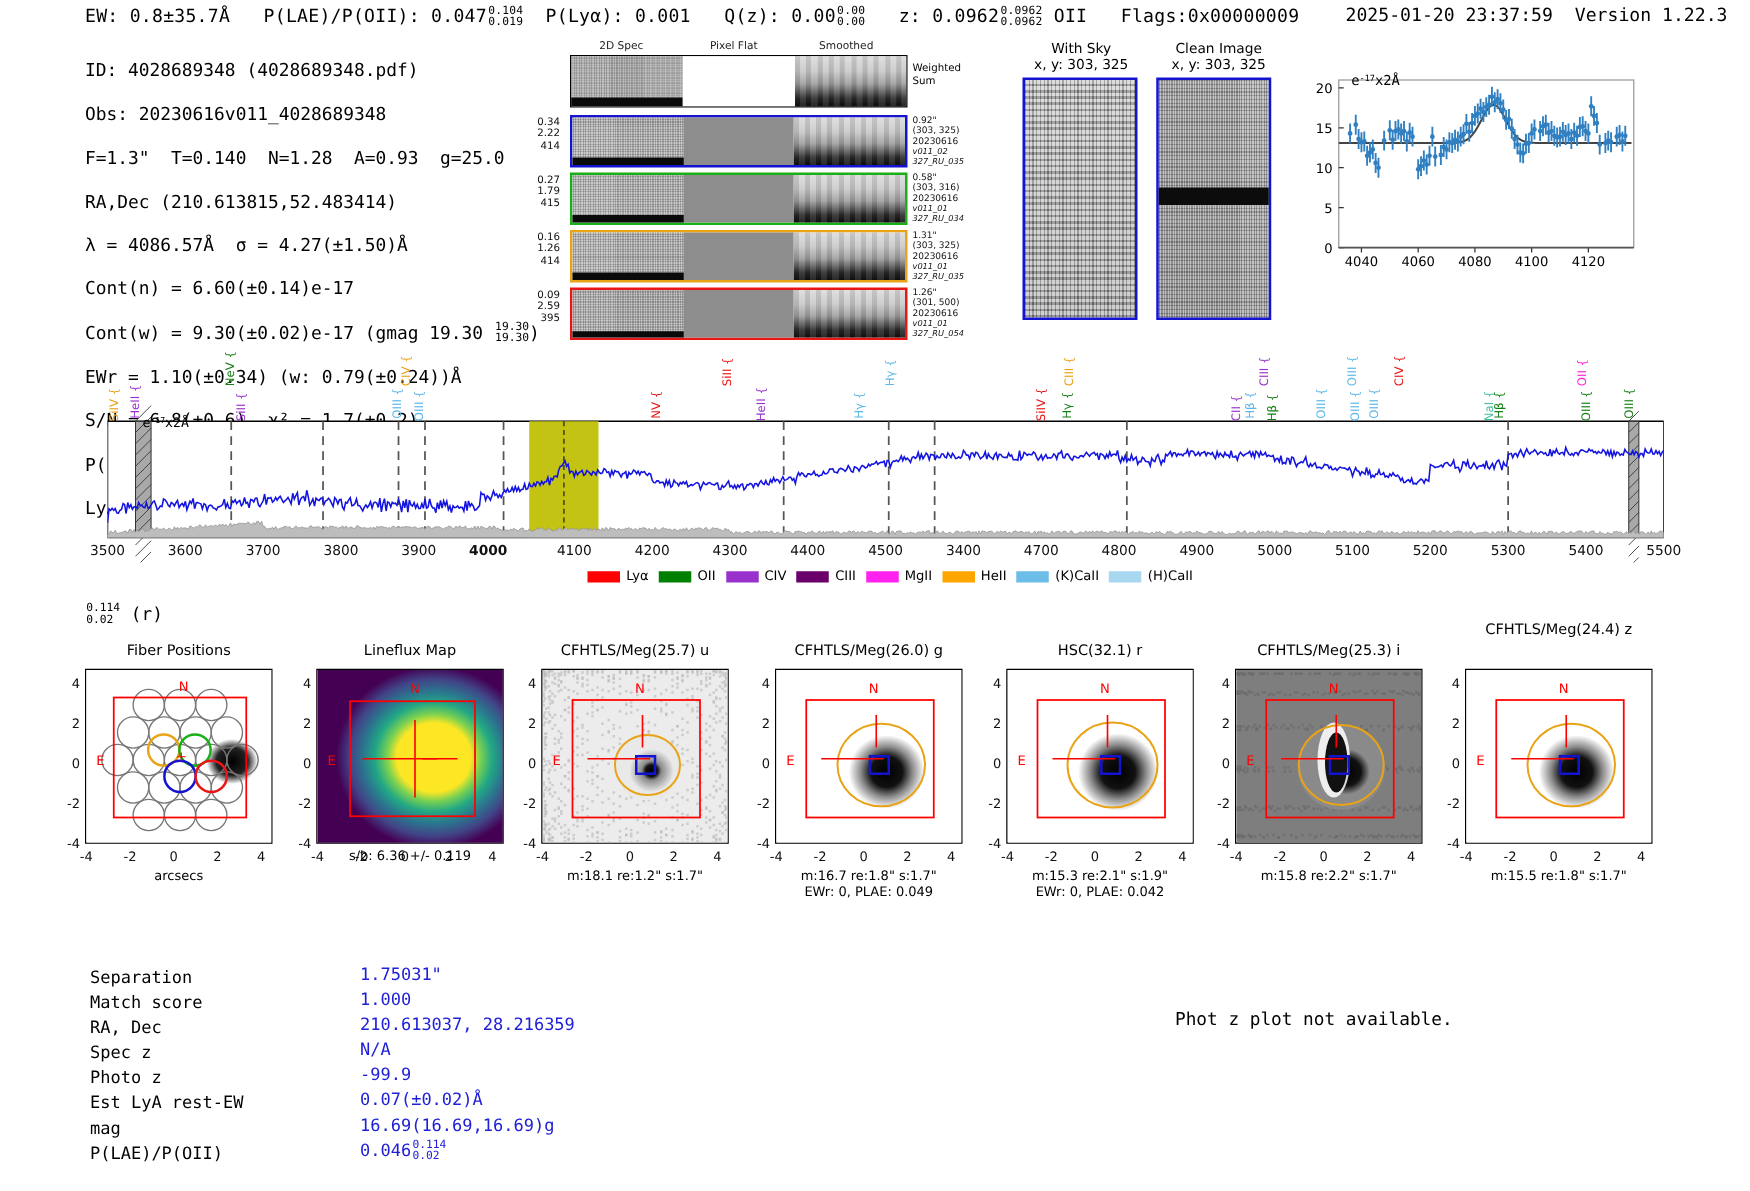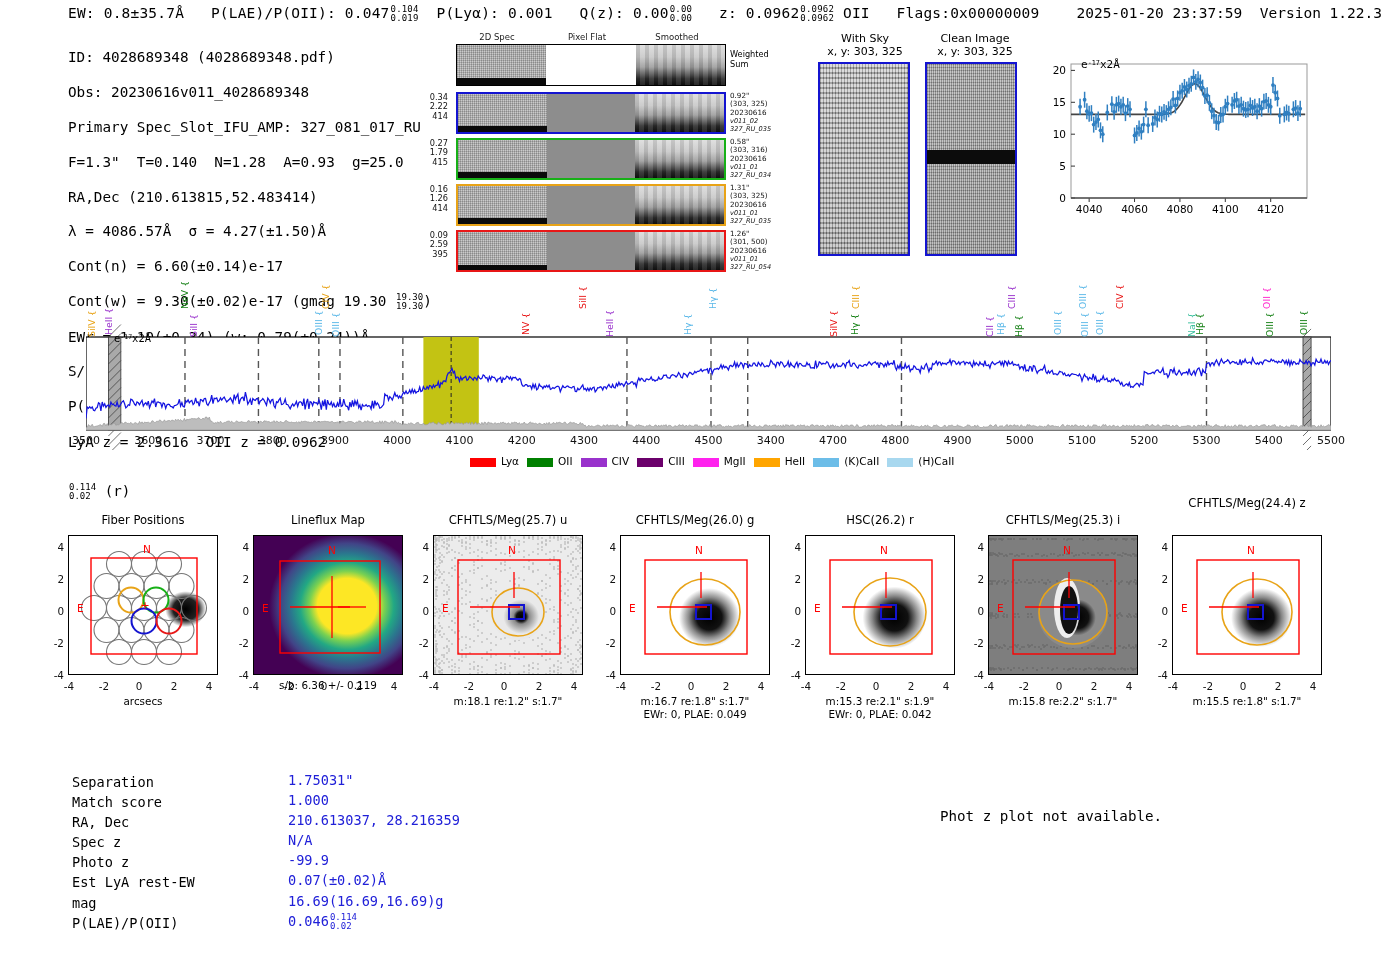--- a/index.html
+++ b/index.html
@@ -81,21 +81,20 @@
   <span>OII</span>
   &nbsp;&nbsp;<span>Flags:0x00000009</span>
 </div>
 <div class="abs mono" id="hdr-right">
   <span>2025-01-20 23:37:59</span>&nbsp;&nbsp;<span>Version 1.22.3</span>
 </div>
 
 <div class="abs mono" id="info">
 <div>ID: 4028689348 (4028689348.pdf)</div>
 <div>Obs: 20230616v011_4028689348</div>
-<div>Primary Spec_Slot_IFU_AMP: 327_081_017_RU</div>
 <div>F=1.3"  T=0.140  N=1.28  A=0.93  g=25.0</div>
 <div>RA,Dec (210.613815,52.483414)</div>
 <div>λ = 4086.57Å  σ = 4.27(±1.50)Å</div>
 <div>Cont(n) = 6.60(±0.14)e-17</div>
 <div><span>Cont(w) = 9.30(±0.02)e-17 (gmag 19.30 </span><span class="frac"><span>19.30</span><span>19.30</span></span><span>)</span></div>
 <div>EWr = 1.10(±0.34) (w: 0.79(±0.24))Å</div>
 <div>S/N = 6.8(±0.6)  χ² = 1.7(±0.2)</div>
 <div><span>P(LAE)/P(OII): 0.065 </span><span class="frac"><span>0.14</span><span>0.036</span></span><span> (w: 0.064 </span><span class="frac"><span>0.129</span><span>0.029</span></span><span>)</span></div>
 <div>LyA z = 2.3616  OII z = 0.0962</div>
 </div>
@@ -509,21 +508,21 @@
       <div class="lid sans" style="left: 1178.37px; top: 26px; color: rgb(21, 128, 21); height: 36px;">OIII {</div>
       <div class="lid sans" style="left: 1211.99px; top: 24px; color: rgb(21, 128, 21); height: 36px;">OIII {</div>
     </div>
 </div>
 <div id="sp-xticks">
     <div class="tick sans" style="left: 64px; top: 434px; width: 44px; text-align: center;">3500</div>
     <div class="tick sans" style="left: 126.25px; top: 434px; width: 44px; text-align: center;">3600</div>
     <div class="tick sans" style="left: 188.5px; top: 434px; width: 44px; text-align: center;">3700</div>
     <div class="tick sans" style="left: 250.75px; top: 434px; width: 44px; text-align: center;">3800</div>
     <div class="tick sans" style="left: 313px; top: 434px; width: 44px; text-align: center;">3900</div>
-    <div class="tick sans" style="left: 375.25px; top: 434px; width: 44px; text-align: center;">4000</div>
+    <div class="tick sans" style="left: 375.25px; top: 434px; width: 44px; text-align: left; font-weight: bold;">4000</div>
     <div class="tick sans" style="left: 437.5px; top: 434px; width: 44px; text-align: center;">4100</div>
     <div class="tick sans" style="left: 499.75px; top: 434px; width: 44px; text-align: center;">4200</div>
     <div class="tick sans" style="left: 562px; top: 434px; width: 44px; text-align: center;">4300</div>
     <div class="tick sans" style="left: 624.25px; top: 434px; width: 44px; text-align: center;">4400</div>
     <div class="tick sans" style="left: 686.5px; top: 434px; width: 44px; text-align: center;">4500</div>
     <div class="tick sans" style="left: 748.75px; top: 434px; width: 44px; text-align: center;">3400</div>
     <div class="tick sans" style="left: 811px; top: 434px; width: 44px; text-align: center;">4700</div>
     <div class="tick sans" style="left: 873.25px; top: 434px; width: 44px; text-align: center;">4800</div>
     <div class="tick sans" style="left: 935.5px; top: 434px; width: 44px; text-align: center;">4900</div>
     <div class="tick sans" style="left: 997.75px; top: 434px; width: 44px; text-align: center;">5000</div>
@@ -1601,21 +1600,21 @@
     <div class="axlbl sans" style="left: 598px; top: 669px; width: 18px; text-align: right;">-4</div>
     <div class="axlbl sans" style="left: 610px; top: 680px; width: 22px; text-align: center;">-4</div>
     <div class="axlbl sans" style="left: 645px; top: 680px; width: 22px; text-align: center;">-2</div>
     <div class="axlbl sans" style="left: 680px; top: 680px; width: 22px; text-align: center;">0</div>
     <div class="axlbl sans" style="left: 715px; top: 680px; width: 22px; text-align: center;">2</div>
     <div class="axlbl sans" style="left: 750px; top: 680px; width: 22px; text-align: center;">4</div>
     <div class="ip-cap sans" style="left: 592px; top: 695px; width: 206px;">
       <div>m:16.7  re:1.8"  s:1.7"</div>
       <div>EWr: 0, PLAE: 0.049</div>
     </div>
-    <div class="ip-title sans" style="left: 785px; top: 513px; width: 190px;">HSC(26.2) r</div>
+    <div class="ip-title sans" style="left: 785px; top: 513px; width: 190px;">HSC(32.1) r</div>
     <div class="ip-frame" style="left: 805px; top: 535px; width: 150px; height: 140px;"><svg width="150" height="140">
         <defs>
           <radialGradient id="blr" cx="56%" cy="55%" r="43%">
           <stop offset="0%" stop-color="#000"></stop>
             <stop offset="43%" stop-color="#111"></stop>
           <stop offset="70%" stop-color="#8a8a8a"></stop>
             <stop offset="100%" stop-color="#ffffff"></stop>
         </radialGradient>
         </defs>
         <rect width="150" height="140" fill="#ffffff"></rect>

